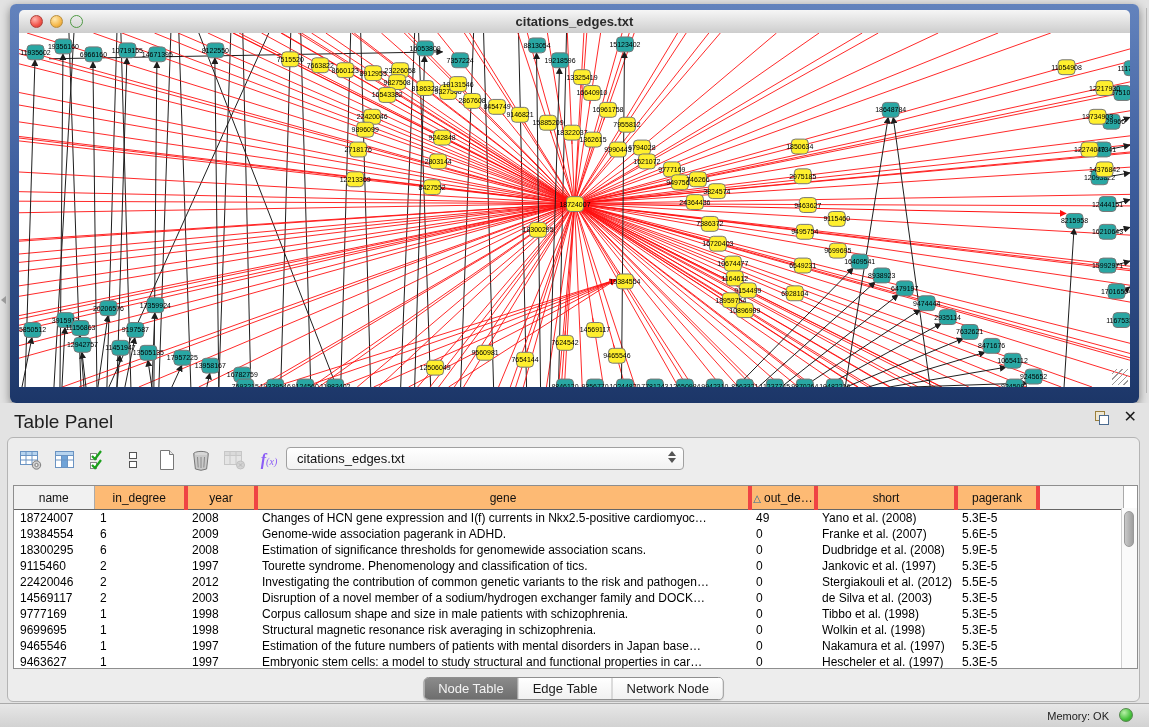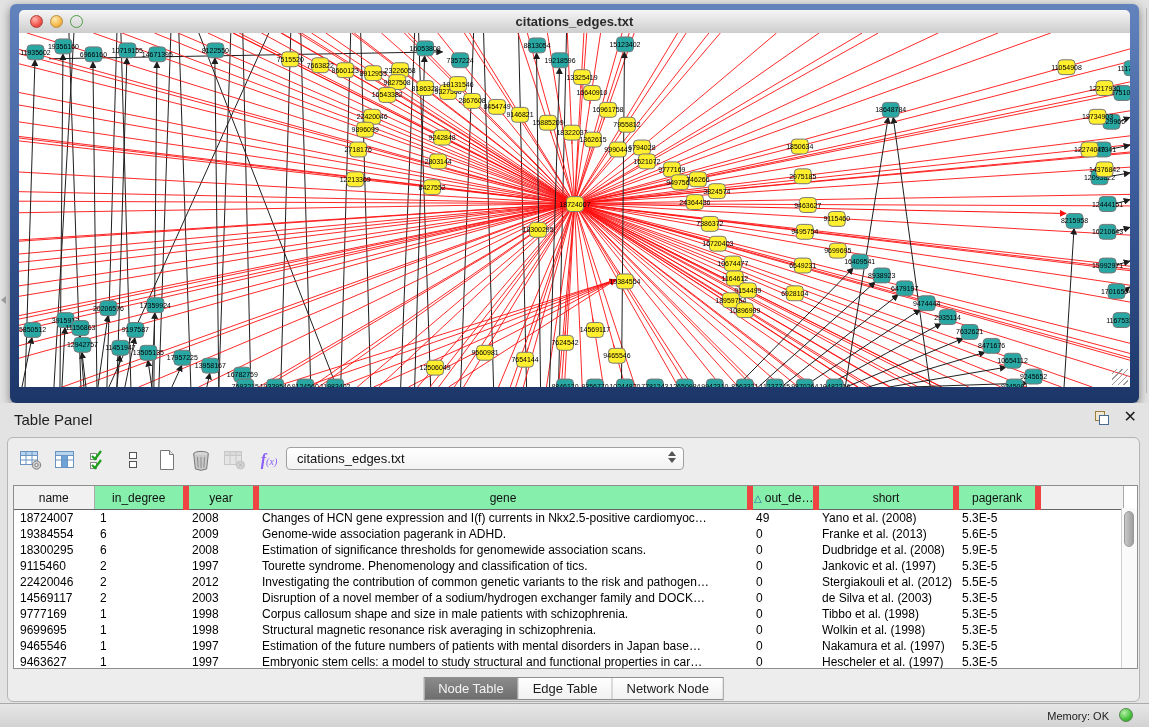--- a/index.html
+++ b/index.html
@@ -35,21 +35,21 @@
   .net-canvas svg{display:block;width:100%;height:100%;}
   .resize-grip{position:absolute;right:2px;bottom:2px;width:16px;height:16px;
     background:repeating-linear-gradient(135deg,transparent 0 3px,#9a9a9a 3px 4px);}
   
   .right-sliver{position:absolute;left:1146px;top:8px;width:1px;height:385px;background:#b5b5b5;}
   .left-arrow{position:absolute;left:1px;top:296px;width:0;height:0;
     border-top:4px solid transparent;border-bottom:4px solid transparent;border-right:5px solid #9a9a9a;}
   
   .table-panel{position:absolute;left:0;top:403px;width:1149px;height:324px;background:#e3e3e3;}
   .tp-header{position:absolute;left:0;top:0;width:100%;height:30px;}
-  .tp-title{position:absolute;left:14px;top:8px;font-size:15px;color:#1e1e1e;}
+  .tp-title{position:absolute;left:14px;top:8px;font-size:19px;color:#1e1e1e;}
   .tp-float{position:absolute;right:40px;top:8px;width:14px;height:14px;cursor:pointer;}
   .tp-float .sq1{position:absolute;left:0;top:0;width:8px;height:8px;border:1.5px solid #9a7f3c;background:#efe7d2;}
   .tp-float .sq2{position:absolute;right:0;bottom:0;width:8px;height:8px;border:1.5px solid #4a6a8f;background:#fff;}
   .tp-close{position:absolute;right:12px;top:5px;font-size:16px;font-weight:bold;color:#1a1a1a;cursor:pointer;line-height:18px;}
   .tp-box{
     position:absolute;left:7px;top:34px;width:1133px;height:265px;box-sizing:border-box;
     background:#ededed;border:1px solid #b4b4b4;border-radius:6px;
   }
   
   .tp-toolbar{position:absolute;left:8px;top:7px;height:30px;display:flex;align-items:center;}
@@ -65,36 +65,36 @@
   .tbl-select .steppers{position:absolute;right:7px;top:3px;display:flex;flex-direction:column;gap:2px;}
   .tri-up{width:0;height:0;border-left:4px solid transparent;border-right:4px solid transparent;border-bottom:5px solid #555;}
   .tri-dn{width:0;height:0;border-left:4px solid transparent;border-right:4px solid transparent;border-top:5px solid #555;}
   
   .tbl-wrap{
     position:absolute;left:5px;top:47px;width:1125px;height:184px;box-sizing:border-box;
     background:#fff;border:1px solid #8e8e8e;overflow:hidden;
   }
   table.data{border-collapse:collapse;table-layout:fixed;width:1109px;font-size:12px;color:#000;padding-left:12px;}
   table.data th{
-    height:21px;background:#86efac;border-right:6px solid #ef4444;border-bottom:1px solid #666;
+    height:21px;background:#fdba74;border-right:4px solid #ef4444;border-bottom:1px solid #666;
     font-weight:normal;text-align:center;font-size:12px;color:#111;overflow:hidden;white-space:nowrap;
   }
   table.data th.plain{background:#f1f1f1;border-right:1px solid #aaa;}
   table.data th .sort{color:#2a6a9a;font-size:10px;margin-right:3px;}
   table.data td{
     height:16px;padding:0 4px 0 6px;overflow:hidden;white-space:nowrap;text-overflow:clip;
     border:none;line-height:16px;
   }
   .vscroll{position:absolute;right:0;top:22px;bottom:0;width:15px;background:#fafafa;border-left:1px solid #d0d0d0;}
   .vthumb{position:absolute;left:2px;top:3px;width:10px;height:36px;border-radius:5px;
     background:linear-gradient(90deg,#c8c8c8,#9f9f9f);border:1px solid #9a9a9a;box-sizing:border-box;cursor:pointer;}
   
   .segments{
     position:absolute;left:50%;top:239px;transform:translateX(-50%);
-    display:flex;border:1px solid #8f8f8f;border-radius:0;overflow:hidden;background:#fcfcfc;
+    display:flex;border:1px solid #8f8f8f;border-radius:5px;overflow:hidden;background:#fcfcfc;
     box-shadow:0 1px 1px rgba(0,0,0,.15);
   }
   .seg{padding:3px 14px;font-size:13px;color:#1c1c1c;background:linear-gradient(180deg,#ffffff,#f1f1f1);
     border-right:1px solid #a8a8a8;cursor:pointer;white-space:nowrap;}
   .seg:last-child{border-right:none;}
   .seg.active{background:linear-gradient(180deg,#8b8b8b,#6e6e6e);color:#f4f4f4;}
   
   .status-bar{
     position:absolute;left:0;bottom:0;width:100%;height:24px;
     background:linear-gradient(180deg,#e7e7e7,#d2d2d2);border-top:1px solid #aaa;box-sizing:border-box;
@@ -971,21 +971,21 @@
               <td>Yano et al. (2008)</td>
               <td>5.3E-5</td>
               <td></td>
             </tr>
             <tr>
               <td>19384554</td>
               <td>6</td>
               <td>2009</td>
               <td>Genome-wide association pagerank in ADHD.</td>
               <td>0</td>
-              <td>Franke et al. (2013)</td>
+              <td>Franke et al. (2007)</td>
               <td>5.6E-5</td>
               <td></td>
             </tr>
             <tr>
               <td>18300295</td>
               <td>6</td>
               <td>2008</td>
               <td>Estimation of significance thresholds for genomewide association scans.</td>
               <td>0</td>
               <td>Dudbridge et al. (2008)</td>

